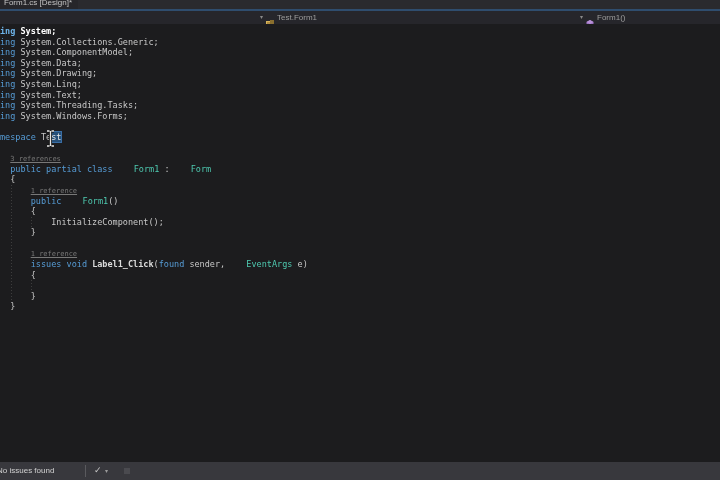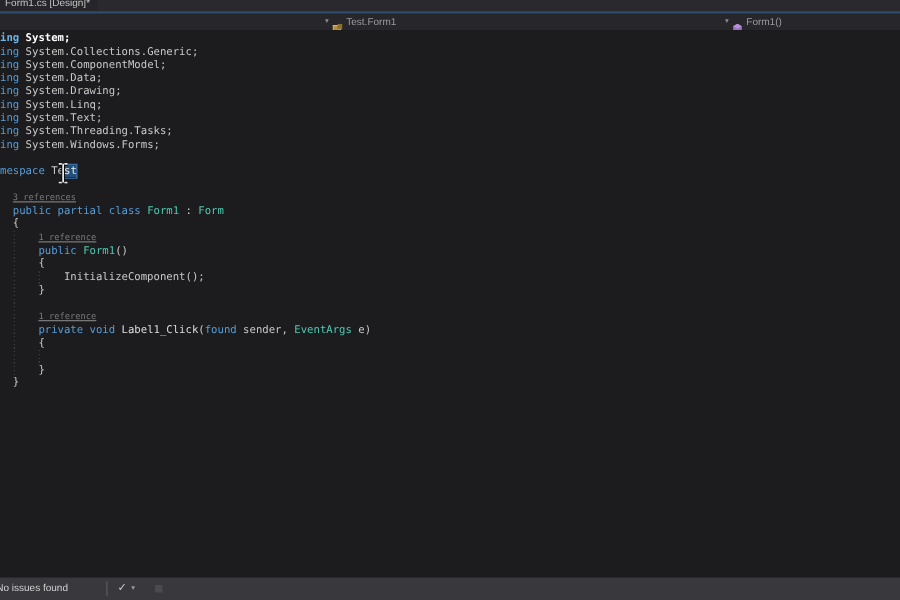--- a/index.html
+++ b/index.html
@@ -21,22 +21,22 @@
   .nav-label{font-size:8px;color:#9d9d9d;line-height:13px;white-space:nowrap;}
   .nav-icon{width:8px;height:8px;display:inline-block;}
 
   
   #editor{position:absolute;left:0;top:24px;width:720px;height:438px;background:#1c1c1e;overflow:hidden;}
   #code-area{position:absolute;left:0;top:2px;width:740px;}
   .code-line{height:10.6px;line-height:10.6px;white-space:pre;
              font-family:"DejaVu Sans Mono",monospace;font-size:8.5px;}
   .tk-kw{color:#569cd6;text-align:right;}
   .tk-pl{color:#c8c8c8;}
-  .tk-ty{color:#4ec9b0;}
-  .tk-mth{color:#dcdcdc;font-weight:normal;}
+  .tk-ty{color:#4ec9b0;margin-left:16px;}
+  .tk-mth{color:#dcdcdc;font-weight:bold;}
   .tk-lens{font-size:7px;color:#787878;text-decoration:underline;}
   .tk-sel{background:#264f78;color:#e8e8e8;box-shadow:0 0 0 1px #3a6ea5;text-align:center;}
   .code-line.bright .tk-pl{color:#ffffff;font-weight:bold;}
   .code-line.bright .tk-kw{color:#6db3e8;font-weight:bold;}
 
   .guide{position:absolute;width:1px;
          background-image:repeating-linear-gradient(to bottom,#3d3d3d 0 1px,transparent 1px 3px);}
   #guide-class{left:11px;top:161px;height:117px;}
   #guide-ctor{left:31px;top:193px;height:11px;}
   #guide-click{left:31px;top:256px;height:11px;}
@@ -102,21 +102,21 @@
         <div class="code-line" style="padding-left: 2ch;"><span class="tk-lens">3 references</span></div>
         <div class="code-line" style="padding-left: 2ch;"><span class="tk-kw">public partial class </span><span class="tk-ty">Form1</span><span class="tk-pl"> : </span><span class="tk-ty">Form</span></div>
         <div class="code-line" style="padding-left: 2ch;"><span class="tk-pl">{</span></div>
         <div class="code-line" style="padding-left: 6ch;"><span class="tk-lens">1 reference</span></div>
         <div class="code-line" style="padding-left: 6ch;"><span class="tk-kw">public </span><span class="tk-ty">Form1</span><span class="tk-pl">()</span></div>
         <div class="code-line" style="padding-left: 6ch;"><span class="tk-pl">{</span></div>
         <div class="code-line" style="padding-left: 10ch;"><span class="tk-pl">InitializeComponent();</span></div>
         <div class="code-line" style="padding-left: 6ch;"><span class="tk-pl">}</span></div>
         <div class="code-line" style="padding-left: 0ch;">&nbsp;</div>
         <div class="code-line" style="padding-left: 6ch;"><span class="tk-lens">1 reference</span></div>
-        <div class="code-line" style="padding-left: 6ch;"><span class="tk-kw">private void </span><span class="tk-mth">Label1_Click</span><span class="tk-pl">(</span><span class="tk-kw">found</span><span class="tk-pl"> sender, </span><span class="tk-ty">EventArgs</span><span class="tk-pl"> e)</span></div>
+        <div class="code-line" style="padding-left: 6ch;"><span class="tk-kw">issues void </span><span class="tk-mth">Label1_Click</span><span class="tk-pl">(</span><span class="tk-kw">found</span><span class="tk-pl"> sender, </span><span class="tk-ty">EventArgs</span><span class="tk-pl"> e)</span></div>
         <div class="code-line" style="padding-left: 6ch;"><span class="tk-pl">{</span></div>
         <div class="code-line" style="padding-left: 0ch;">&nbsp;</div>
         <div class="code-line" style="padding-left: 6ch;"><span class="tk-pl">}</span></div>
         <div class="code-line" style="padding-left: 2ch;"><span class="tk-pl">}</span></div>
       </div>
     <div class="guide" id="guide-class"></div>
     <div class="guide" id="guide-ctor"></div>
     <div class="guide" id="guide-click"></div>
     <div id="ibeam">
       <svg width="9" height="17" viewBox="0 0 9 17">

